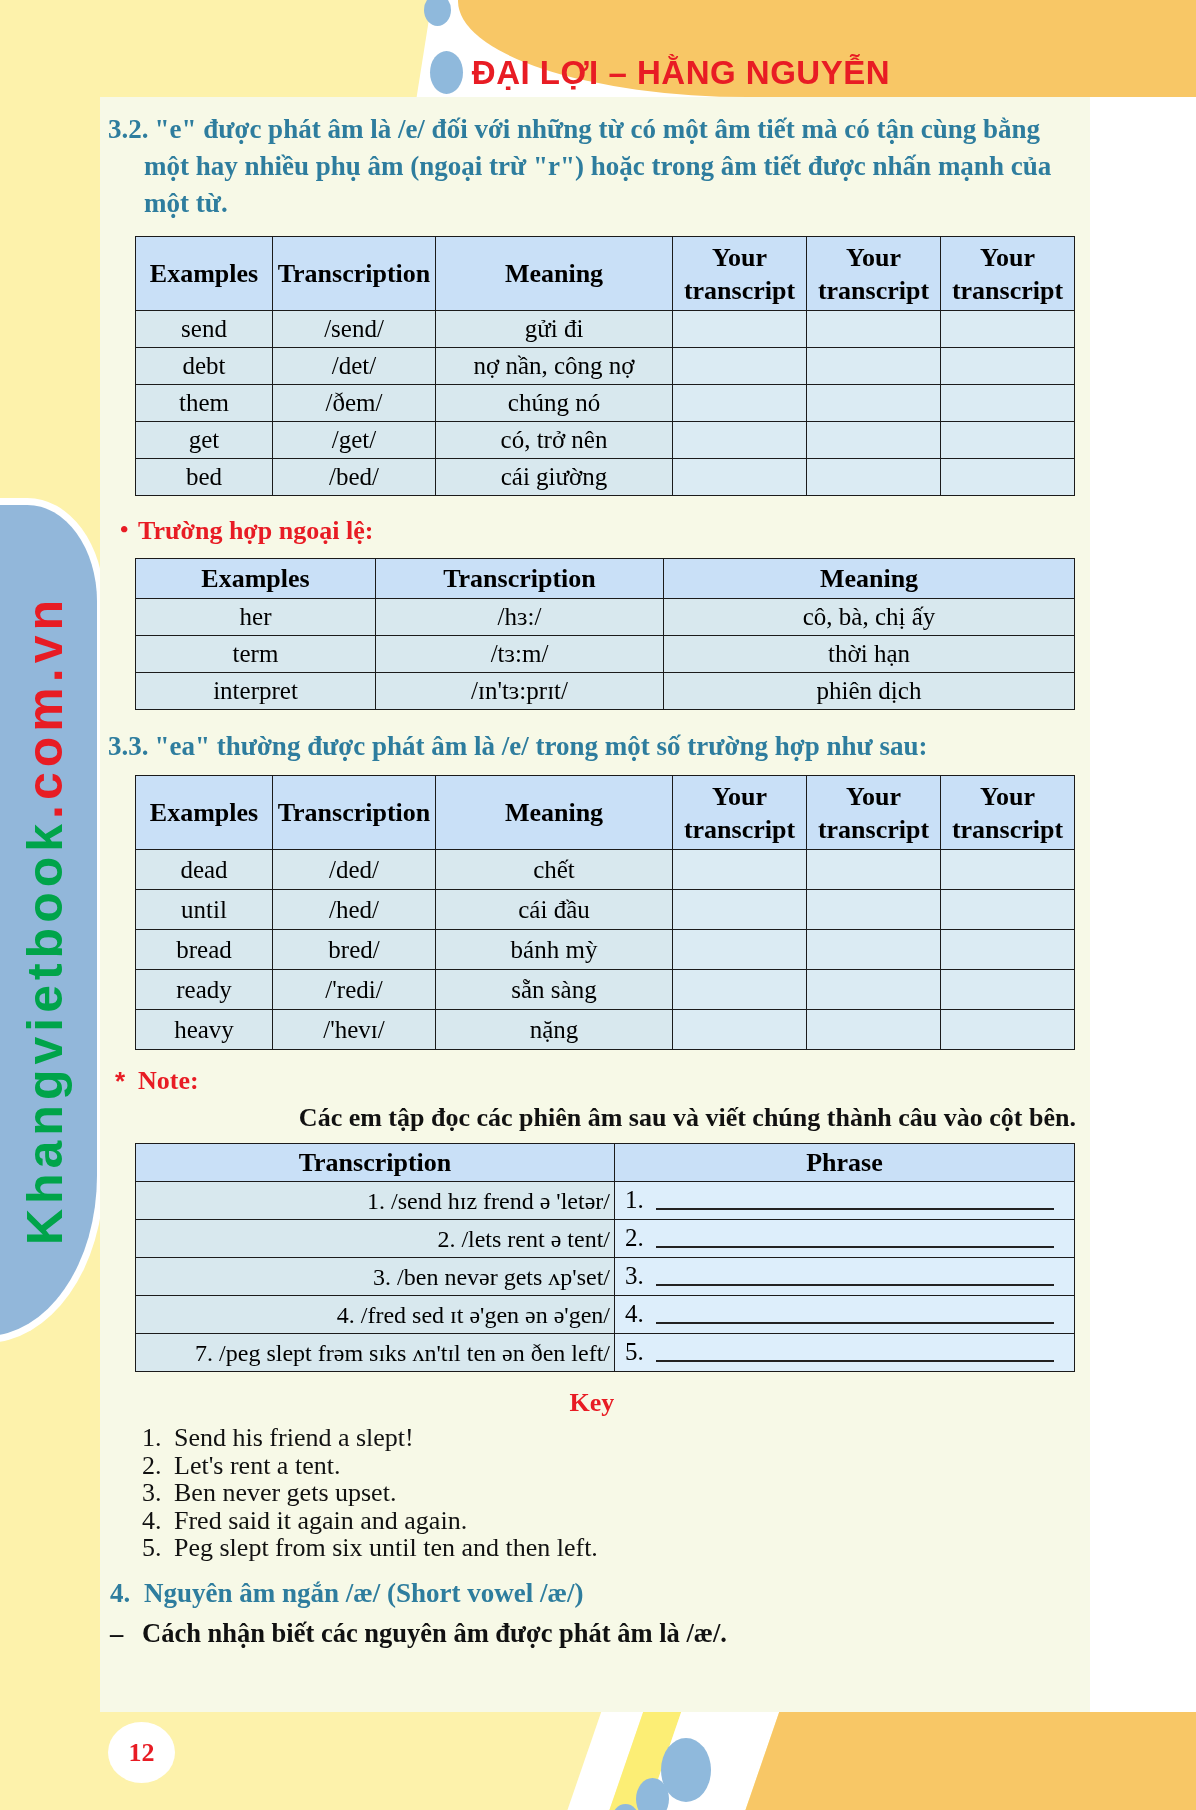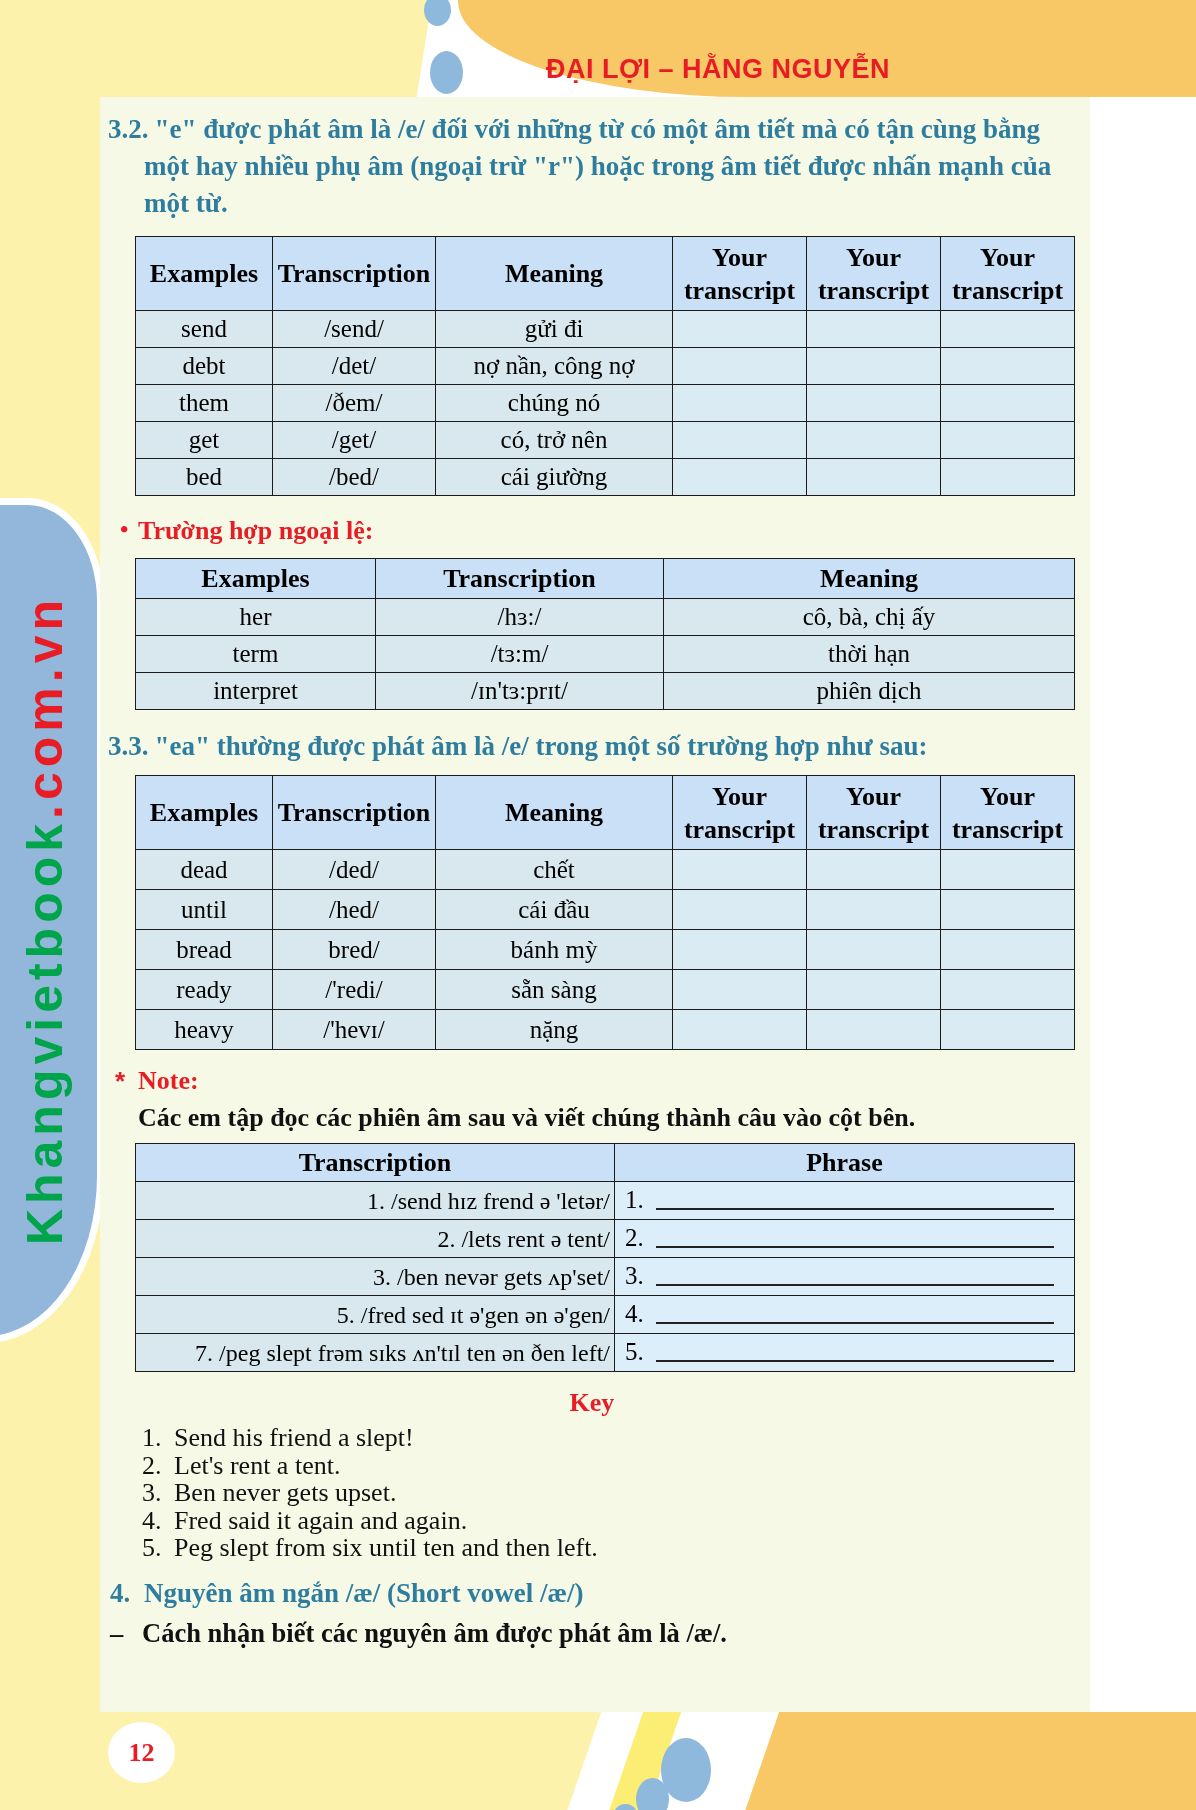--- a/index.html
+++ b/index.html
@@ -12,21 +12,21 @@
   #top-band { position:absolute; left:0; top:0; width:1196px; height:97px; }
   #top-white-gap { position:absolute; left:398px; top:0; width:360px; height:97px; background:#ffffff; }
   #top-yellow-skew { position:absolute; left:-20px; top:0; width:452px; height:97px; background:#fdf2ab; transform:skewX(-9deg); transform-origin:top left; }
   #top-orange { position:absolute; left:458px; top:0; width:738px; height:97px; background:#f8c766; border-bottom-left-radius:290px 96px; }
   .blue-ellipse { position:absolute; background:#8fb9dc; border-radius:50%; }
   #top-dot-1 { left:424px; top:-6px; width:27px; height:32px; }
   #top-dot-2 { left:430px; top:51px; width:33px; height:43px; }
   #brand-header {
     position:absolute; top:54px; right:306px;
     font-family:"Liberation Sans", sans-serif; font-weight:600;
-    font-size:27px; color:#e81c24; letter-spacing:0.5px; white-space:nowrap;
+    font-size:33px; color:#e81c24; letter-spacing:0.5px; white-space:nowrap;
   }
   
   #right-margin { position:absolute; left:1090px; top:97px; width:106px; height:1615px; background:#ffffff; }
   
   #sidebar-shape {
     position:absolute; left:-14px; top:498px; width:118px; height:845px;
     background:#92b7da; border:7px solid #ffffff;
     border-radius:0 78px 120px 0 / 0 105px 170px 0;
     display:flex; align-items:center; justify-content:center;
   }
@@ -69,21 +69,21 @@
   .t2 td { text-align:right; height:38px; }
   .ipa-cell { background:#d8e8ee; font-size:24px; padding-left:12px; }
   .phrase-cell { background:#ddeefb; padding:0 6px 0 10px; }
   .phrase-line { display:flex; align-items:flex-end; font-size:25px; }
   .phrase-num { flex:0 0 auto; padding-bottom:2px; }
   .phrase-rule { flex:1 1 auto; border-bottom:2px solid #222; margin:0 14px 7px 12px; height:24px; }
   
   .red-line { color:#e81c24; font-weight:bold; font-size:26px; margin-top:20px; display:flex; }
   .bullet-dot { width:30px; padding-left:12px; font-size:24px; }
   .note-star { width:30px; padding-left:7px; font-family:"Liberation Sans", sans-serif; }
-  .note-sentence { font-weight:bold; font-size:26px; margin:6px 0 0 30px; color:#111; }
+  .note-sentence { font-weight:bold; font-size:26px; margin:6px 0 0 30px; color:#111;text-align:right; }
   
   .key-title { text-align:center; color:#e81c24; font-weight:bold; font-size:26px; margin-top:16px; }
   .key-list { margin:6px 0 0 34px; }
   .key-item { display:flex; font-size:26px; line-height:27.5px; color:#111; }
   .key-item .ki-num { width:32px; flex:0 0 auto; }
   
   .sec4 { color:#2e7d9e; font-weight:bold; font-size:27px; margin:16px 0 0 2px; display:flex; }
   .sec4 .s4-num { width:34px; }
   .dash-line { display:flex; font-size:26px; margin-top:9px; color:#111; }
   .dash-line .dash { width:34px; padding-left:2px; }
@@ -353,21 +353,21 @@
         <tr>
             <td class="ipa-cell">3.  /ben nevər gets ʌp'set/</td>
             <td class="phrase-cell">
               <div class="phrase-line">
                 <span class="phrase-num">3.</span>
                 <span class="phrase-rule"></span>
               </div>
             </td>
           </tr>
         <tr>
-            <td class="ipa-cell">5.  /fred sed ɪt ə'gen ən ə'gen/</td>
+            <td class="ipa-cell">4.  /fred sed ɪt ə'gen ən ə'gen/</td>
             <td class="phrase-cell">
               <div class="phrase-line">
                 <span class="phrase-num">4.</span>
                 <span class="phrase-rule"></span>
               </div>
             </td>
           </tr>
         <tr>
             <td class="ipa-cell">7.  /peg slept frəm sɪks ʌn'tɪl ten ən ðen left/</td>
             <td class="phrase-cell">

